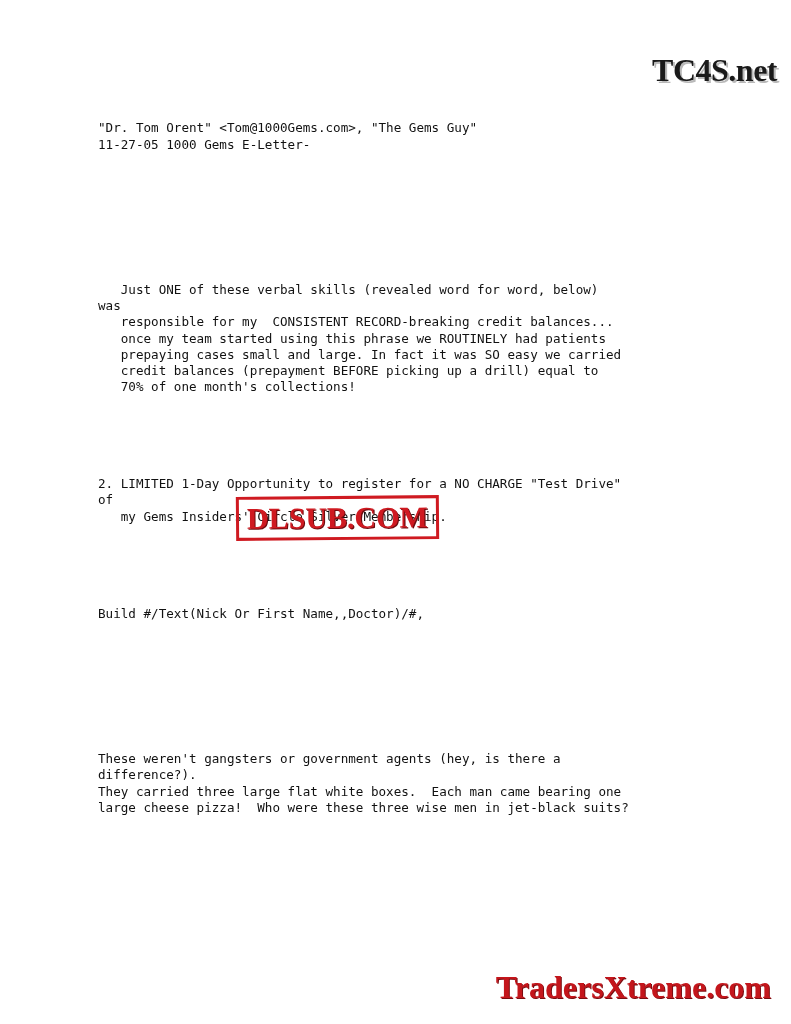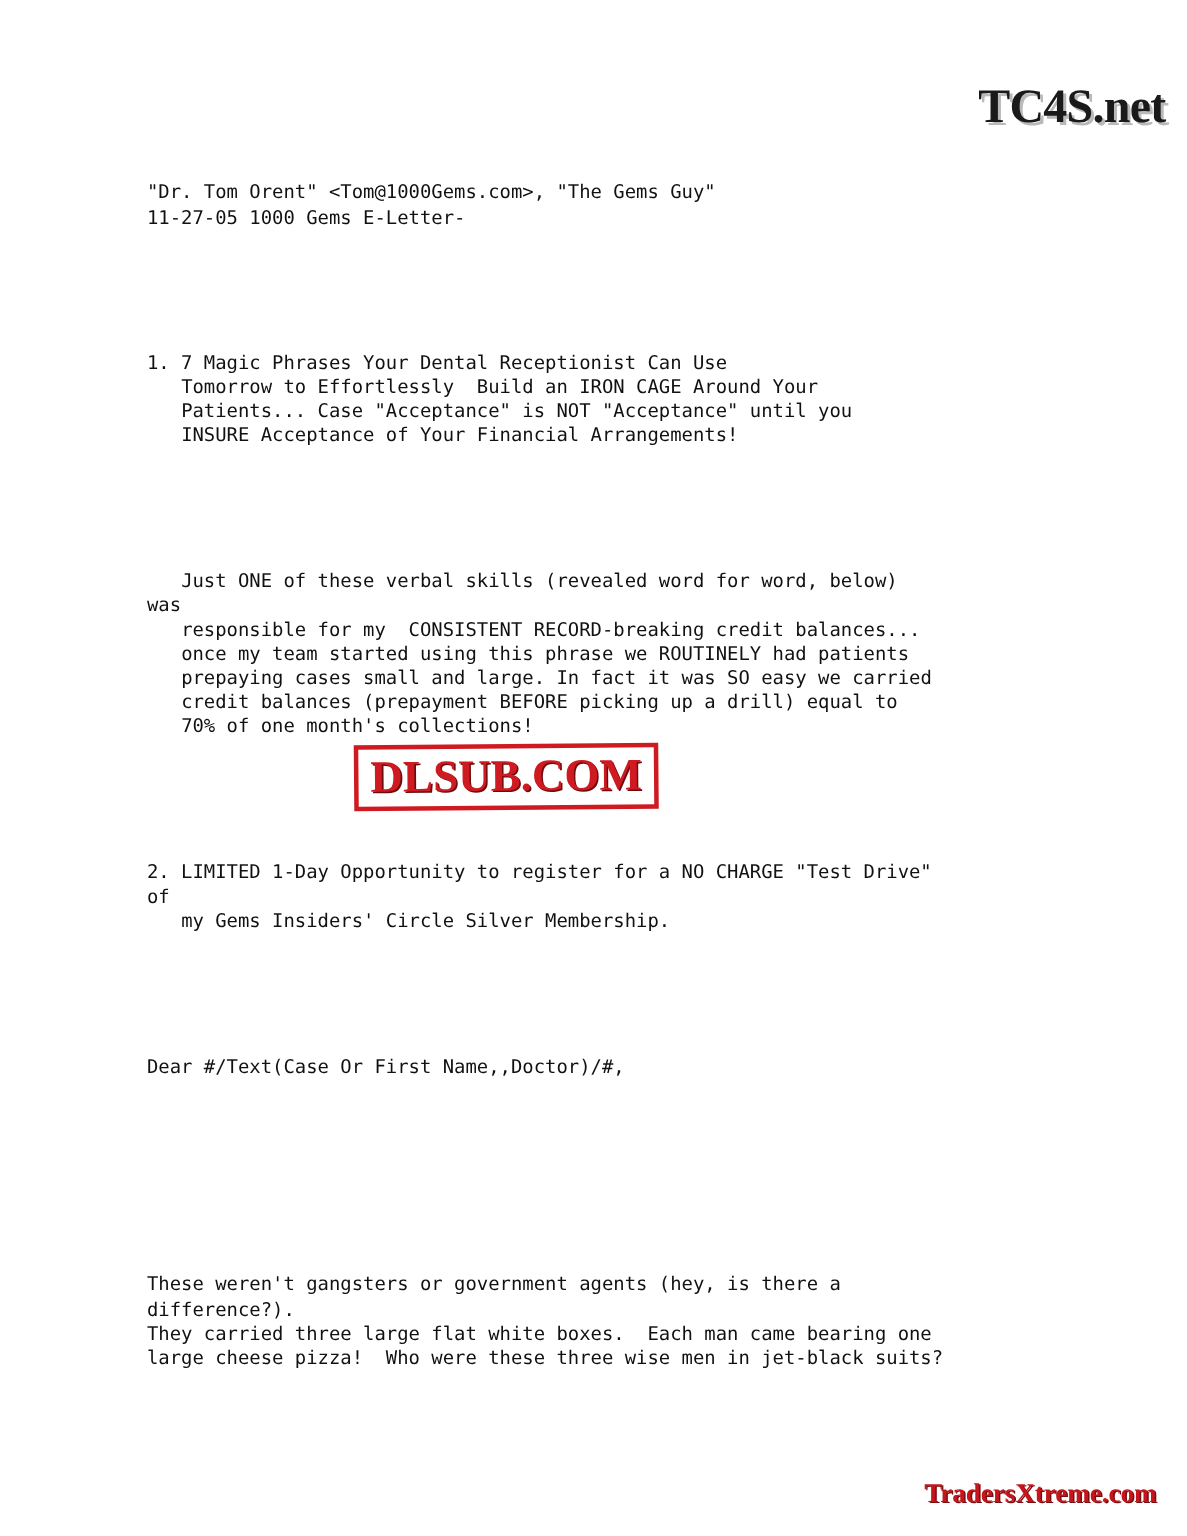--- a/index.html
+++ b/index.html
@@ -36,21 +36,21 @@
     margin-top: 44px;
   }
 
   
   .brand-bottom {
     position: absolute;
     bottom: 18px;
     right: 20px;
     font-family: "Liberation Serif", serif;
     font-weight: bold;
-    font-size: 18px;
+    font-size: 32px;
     color: #c4161c;
     text-shadow: 1px 1px 0 #7a0c10;
     white-space: nowrap;
   }
 
   
   .stamp {
     position: absolute;
     left: 236px;
     top: 496px;
@@ -89,38 +89,34 @@
 <body>
 
 <div id="page">
 
   <div class="brand-top">TC4S.net</div>
 
   <div class="doc">
     <div class="blk">"Dr. Tom Orent" &lt;Tom@1000Gems.com&gt;, "The Gems Guy"
 11-27-05 1000 Gems E-Letter-</div>
     <div class="gap"></div>
-    <div class="blk">1. 7 Magic Phrases Your Dental Receptionist Can Use
-   Tomorrow to Effortlessly  Build an IRON CAGE Around Your
-   Patients... Case "Acceptance" is NOT "Acceptance" until you
-   INSURE Acceptance of Your Financial Arrangements!</div>
     <div class="gap"></div>
     <div class="blk">   Just ONE of these verbal skills (revealed word for word, below)
 was
    responsible for my  CONSISTENT RECORD-breaking credit balances...
    once my team started using this phrase we ROUTINELY had patients
    prepaying cases small and large. In fact it was SO easy we carried
    credit balances (prepayment BEFORE picking up a drill) equal to
    70% of one month's collections!</div>
     <div class="gap"></div>
     <div class="blk">2. LIMITED 1-Day Opportunity to register for a NO CHARGE "Test Drive"
 of
    my Gems Insiders' Circle Silver Membership.</div>
     <div class="gap"></div>
-    <div class="blk">Dear #/Text(Case Or First Name,,Doctor)/#,</div>
+    <div class="blk">Build #/Text(Nick Or First Name,,Doctor)/#,</div>
     <div class="gap"></div>
     <div class="gap"></div>
     <div class="blk">These weren't gangsters or government agents (hey, is there a
 difference?).
 They carried three large flat white boxes.  Each man came bearing one
 large cheese pizza!  Who were these three wise men in jet-black suits?</div>
     
     
     
     

